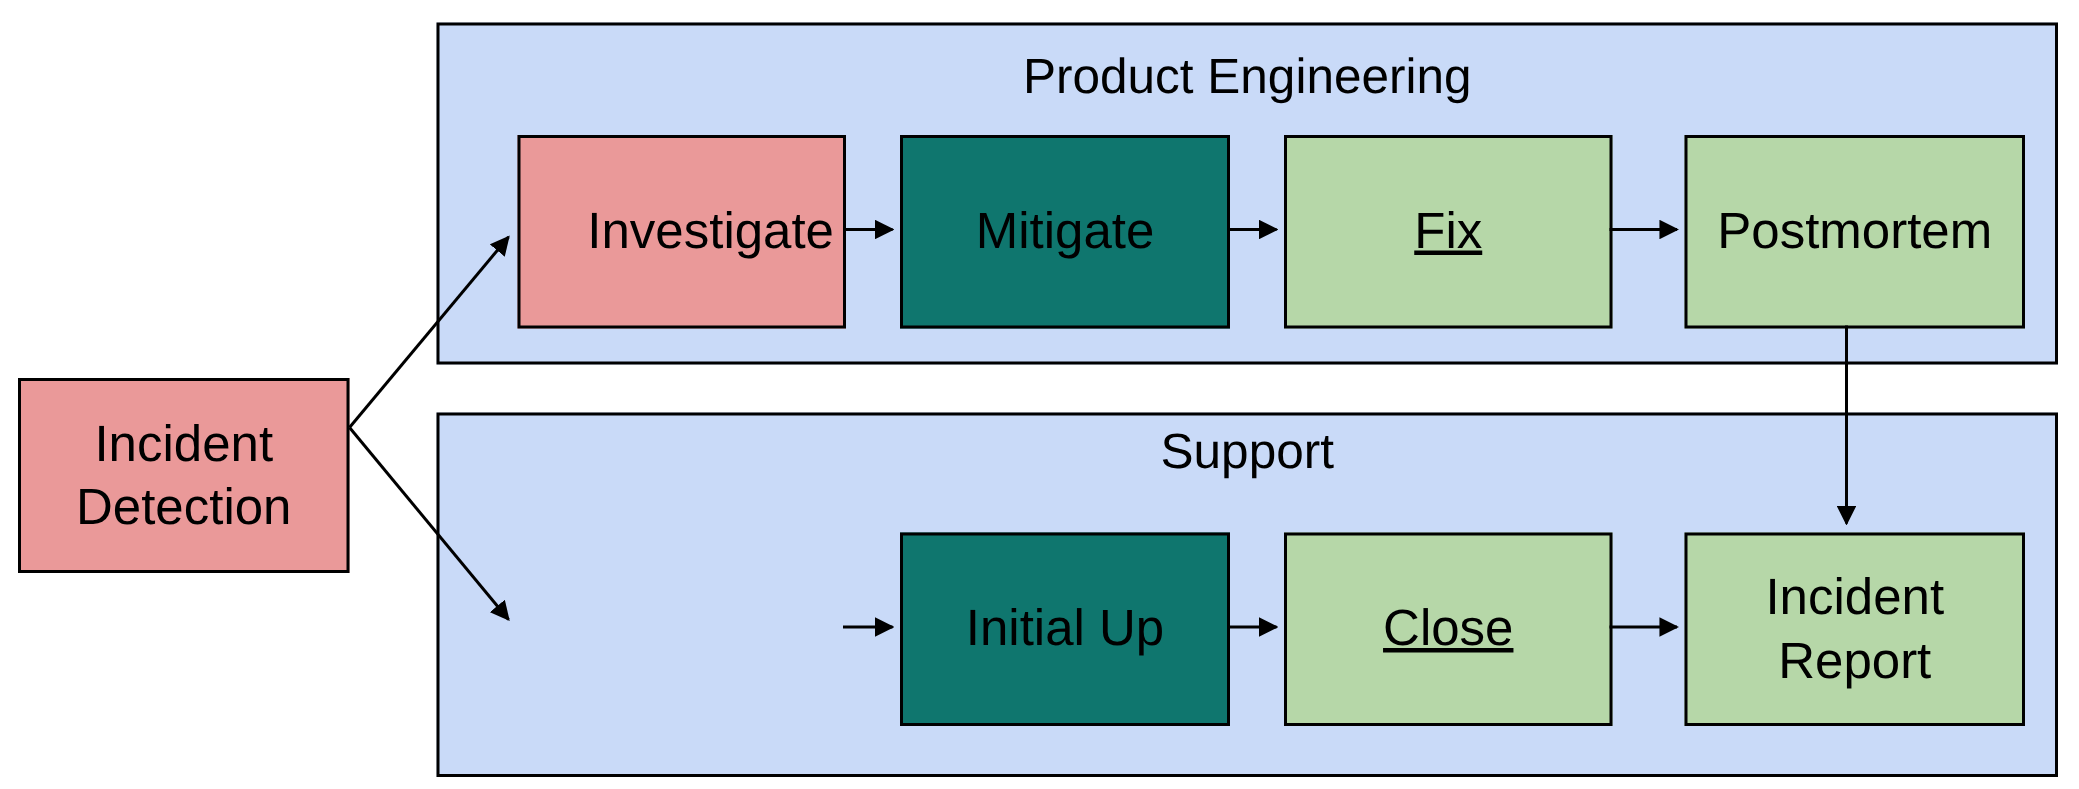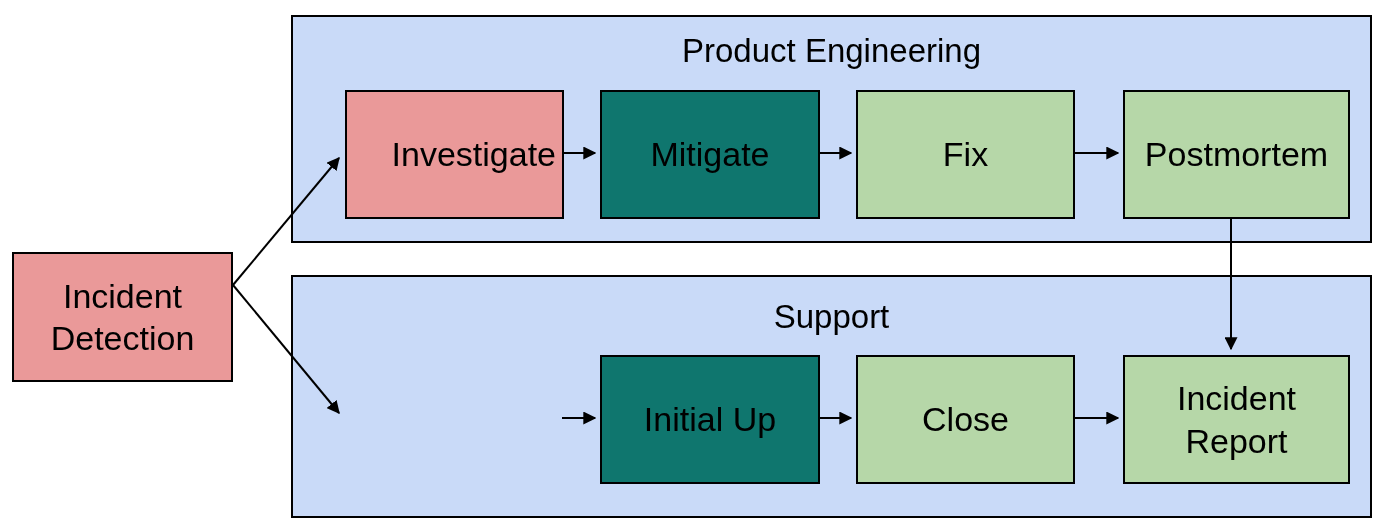--- a/index.html
+++ b/index.html
@@ -28,21 +28,21 @@
   .lane-title {
     position: absolute;
     left: 0;
     width: 100%;
     text-align: center;
     font-size: 33px;
     line-height: 40px;
     color: #000000;
   }
   .lane.pe .lane-title { top: 14px; }
-  .lane.sup .lane-title { top: 20px; }
+  .lane.sup .lane-title { top: 4px; }
   .node {
     position: absolute;
     border: 2px solid #000000;
     box-sizing: border-box;
     display: flex;
     align-items: center;
     justify-content: center;
     text-align: center;
     font-size: 34px;
     line-height: 1.25;
@@ -58,21 +58,21 @@
     width: 221px;
     height: 130px;
     margin-top: 32px;
   }
   
   .lane .node { height: 129px; }
   .lane.pe  .node { top: 73px; }
   .lane.sup .node { top: 78px; }
   .col1 { left: 52px;  width: 219px; justify-content: flex-end; }
   .col2 { left: 307px; width: 220px; }
-  .col3 { left: 563px; width: 219px; }
+  .col3 { left: 563px; width: 219px; text-decoration: underline; }
   .col4 { left: 830px; width: 227px; }
   .arrow-layer {
     position: absolute;
     left: 0; top: 0;
     width: 1386px;
     height: 526px;
     pointer-events: none;
   }
   .arrow-layer line { stroke: #000000; stroke-width: 2; }
 </style>

